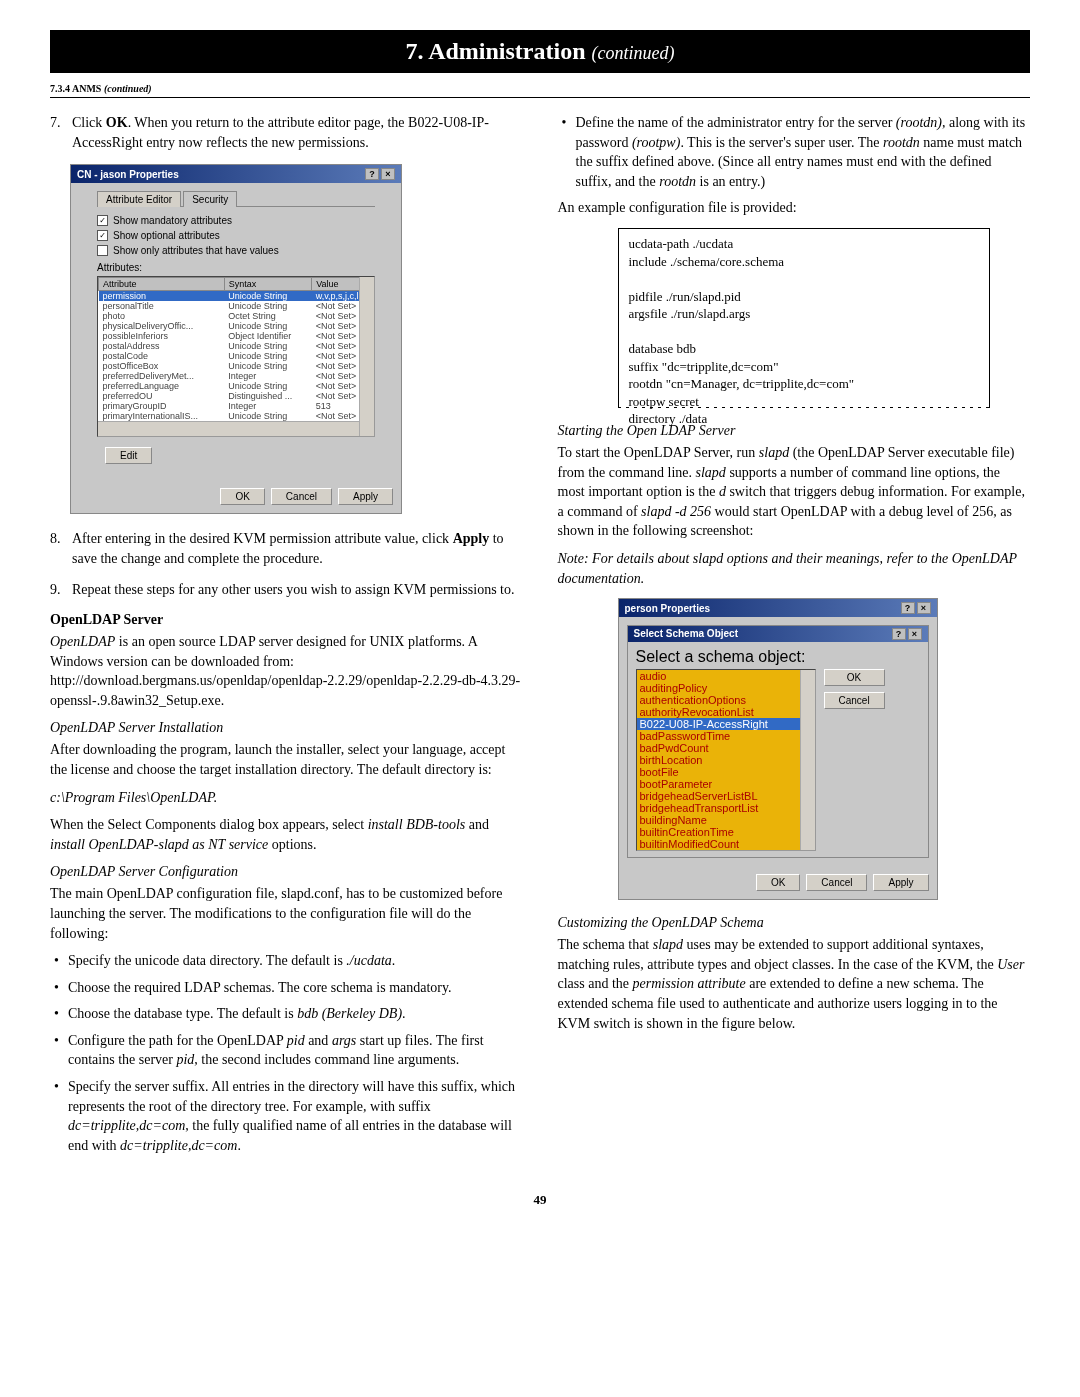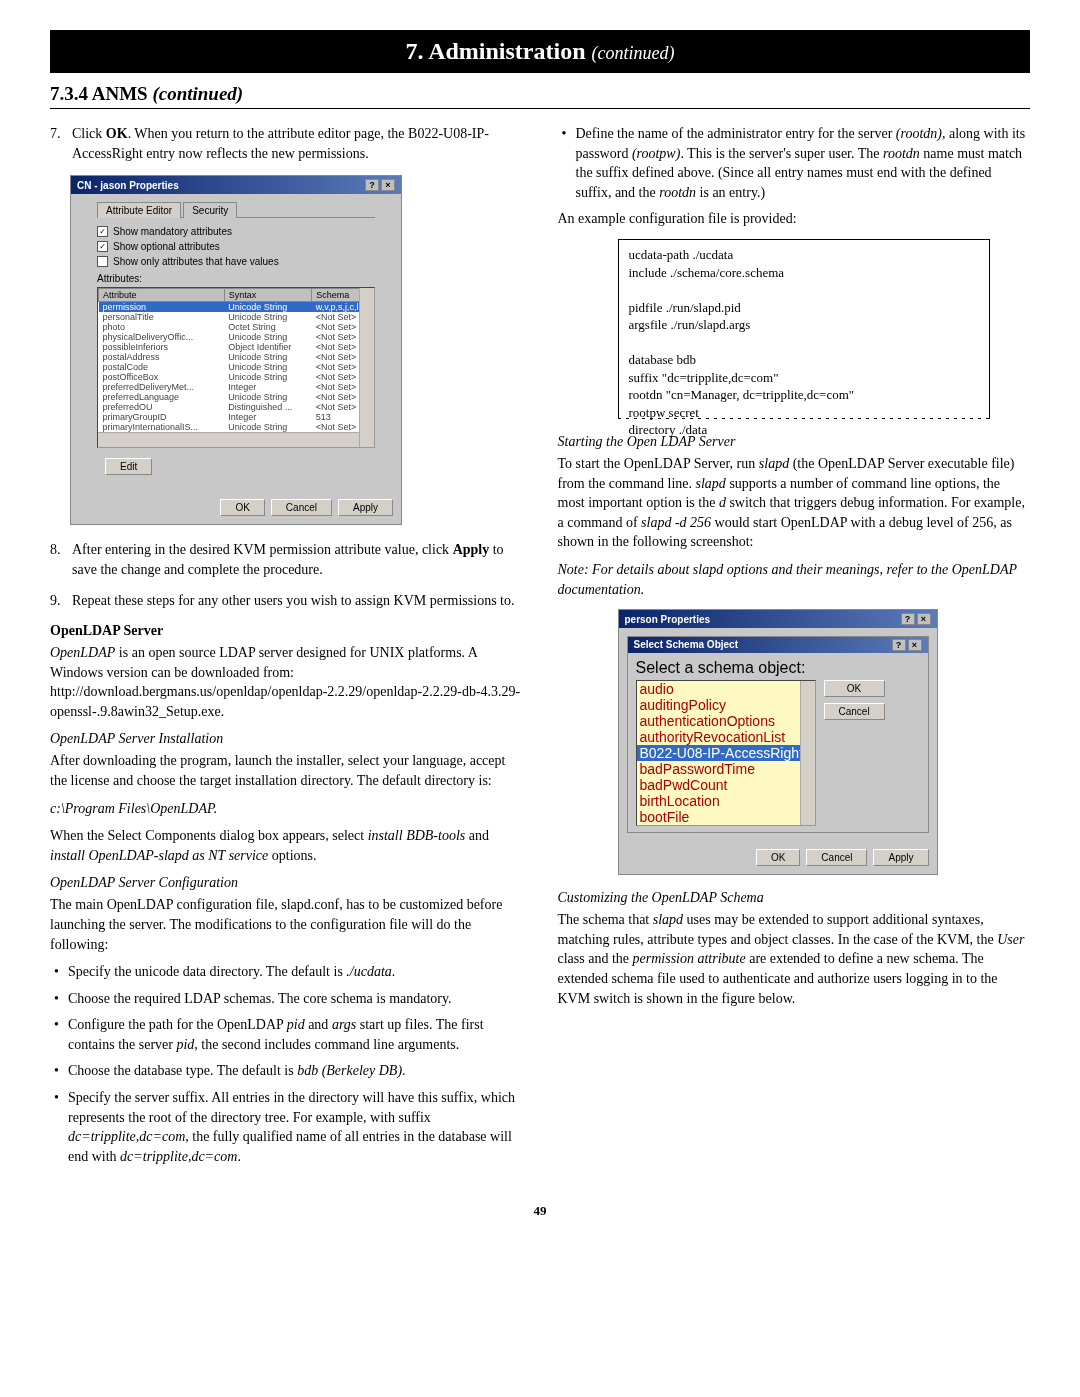--- a/index.html
+++ b/index.html
@@ -28,21 +28,21 @@
       font-weight: bold;
       display: inline;
     }
     .header-bar .continued {
       font-style: italic;
       font-size: 18px;
       font-weight: normal;
     }
     .subsection {
       font-weight: bold;
-      font-size: 19px;
+      font-size: 10px;
       border-bottom: 1px solid #000;
       padding-bottom: 3px;
       margin-bottom: 15px;
     }
     .subsection .continued {
       font-style: italic;
     }
     .columns {
       display: flex;
       gap: 35px;
@@ -277,25 +277,25 @@
     }
     .schema-body {
       padding: 6px 8px;
     }
     .schema-list-wrapper {
       display: flex;
       gap: 8px;
       align-items: flex-start;
     }
     .schema-list {
-      background: #fef9c3;
+      background: #eab308;
       border: 1px inset #999;
       width: 180px;
-      height: 146px;
-      font-size: 14px;
+      height: 182px;
+      font-size: 11px;
       overflow: hidden;
       position: relative;
     }
     .schema-list-inner {
       padding: 0;
     }
     .schema-item {
       padding: 0 3px;
       white-space: nowrap;
       color: #a00;
@@ -370,21 +370,21 @@
               <span>Show only attributes that have values</span>
             </div>
           </div>
         <div class="attr-label">Attributes:</div>
         <div class="attr-table-wrapper">
           <table class="attr-table">
             <thead>
               <tr>
                 <th>Attribute</th>
                 <th>Syntax</th>
-                <th>Schema</th>
+                <th>Value</th>
               </tr>
             </thead>
             <tbody id="attr-rows">
                 <tr>
                   <td>permission</td>
                   <td>Unicode String</td>
                   <td>w,v,p,s,j,c,l</td>
                 </tr>
                 <tr>
                   <td>personalTitle</td>
@@ -489,24 +489,24 @@
     <div class="section-italic">OpenLDAP Server Configuration</div>
     <p>The main OpenLDAP configuration file, slapd.conf, has to be customized before launching the server. The modifications to the configuration file will do the following:</p>
     <ul class="bullet-list">
       <li>
         <span>Specify the unicode data directory. The default is </span><span class="italic">./ucdata</span><span>.</span>
       </li>
       <li>
         <span>Choose the required LDAP schemas. The core schema is mandatory.</span>
       </li>
       <li>
-        <span>Configure the path for the OpenLDAP </span><span class="italic">pid</span><span> and </span><span class="italic">args</span><span> start up files. The first contains the server </span><span class="italic">pid</span><span>, the second includes command line arguments.</span>
+        <span>Choose the database type. The default is </span><span class="italic">bdb (Berkeley DB)</span><span>.</span>
       </li>
       <li>
-        <span>Choose the database type. The default is </span><span class="italic">bdb (Berkeley DB)</span><span>.</span>
+        <span>Configure the path for the OpenLDAP </span><span class="italic">pid</span><span> and </span><span class="italic">args</span><span> start up files. The first contains the server </span><span class="italic">pid</span><span>, the second includes command line arguments.</span>
       </li>
       <li>
         <span>Specify the server suffix. All entries in the directory will have this suffix, which represents the root of the directory tree. For example, with suffix </span><span class="italic">dc=tripplite,dc=com</span><span>, the fully qualified name of all entries in the database will end with </span><span class="italic">dc=tripplite,dc=com</span><span>.</span>
       </li>
     </ul>
   </div>
 
   <div class="column">
     <ul class="bullet-list">
       <li>

